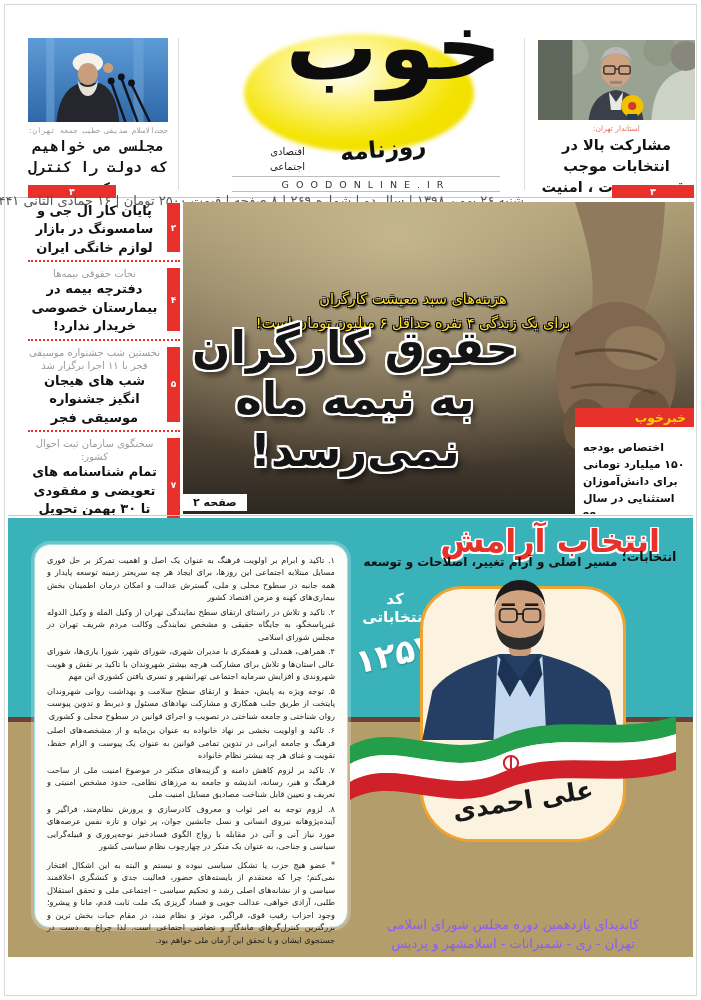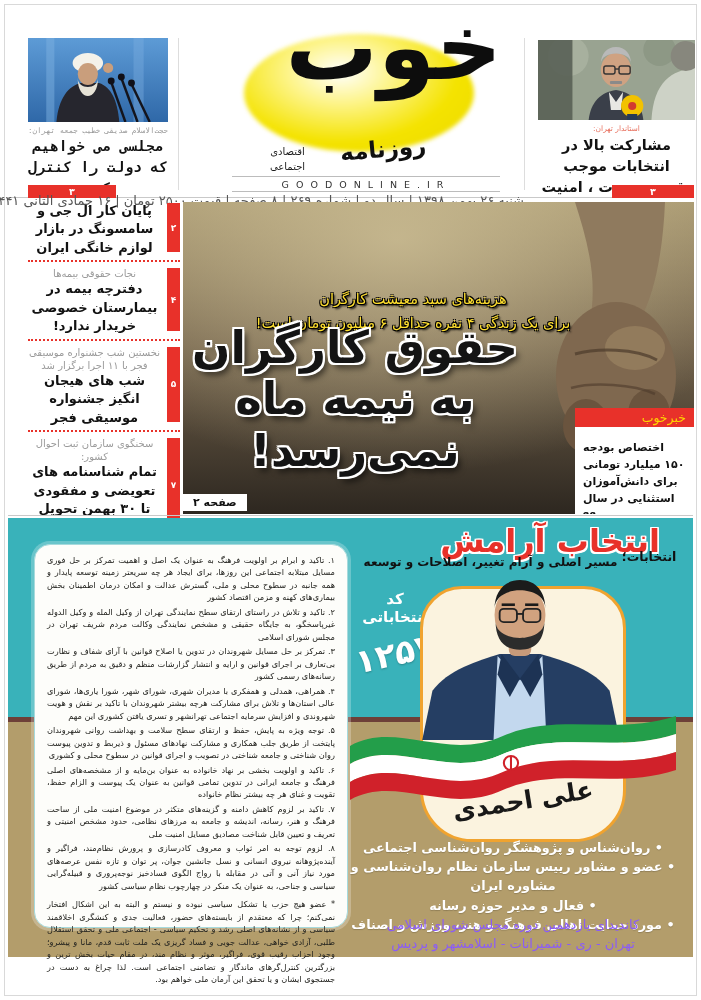--- a/index.html
+++ b/index.html
@@ -56,21 +56,21 @@
                font-weight:normal;font-size:14.5px;line-height:1.65;direction:rtl;
                text-shadow:1px 1px 0 #000,-1px -1px 0 #000,1px -1px 0 #000,-1px 1px 0 #000,2px 2px 2px #000;}
   .main-headline{position:absolute;left:4px;top:122px;width:336px;display:flex;flex-direction:column;
                gap:4px;text-align:center;direction:rtl;}
   .main-headline div{font-size:45px;font-weight:bold;color:#141414;line-height:1.05;
                text-shadow:2px 0 0 #fff,-2px 0 0 #fff,0 2px 0 #fff,0 -2px 0 #fff,
                            2px 2px 0 #fff,-2px -2px 0 #fff,2px -2px 0 #fff,-2px 2px 0 #fff,4px 5px 6px rgba(0,0,0,.6);}
   .page-ref{position:absolute;left:0;bottom:3px;background:#fff;color:#111;font-size:11px;
             font-weight:bold;padding:2px 10px;direction:rtl;}
   .good-news{position:absolute;right:0;top:206px;width:119px;background:#fff;}
-  .gn-head{background:#e8312a;color:#ffd400;font-weight:normal;font-size:12.5px;text-align:right;
+  .gn-head{background:#e8312a;color:#ffd400;font-weight:bold;font-size:12.5px;text-align:right;
            padding:2px 8px;direction:rtl;}
   .gn-body{font-size:11px;font-weight:bold;color:#111;text-align:left;padding:12px 8px 6px;
            line-height:1.55;direction:rtl;}
 
   
   .ad{position:absolute;left:8px;top:518px;width:685px;height:462px;}
   .ad-teal{position:absolute;left:0;right:0;top:0;height:199px;background:#39b2ba;}
   .ad-sep{position:absolute;left:0;right:0;top:199px;height:5px;background:#6e4038;}
   .ad-tan{position:absolute;left:0;right:0;top:204px;height:235px;background:#b39d6b;}
 
@@ -253,21 +253,20 @@
   <div class="hline" style="top:515px;"></div>
 
   <div class="ad">
     <div class="ad-teal"></div>
     <div class="ad-sep"></div>
     <div class="ad-tan"></div>
 
     <div class="manifesto">
       <p>۱. تاکید و ابرام بر اولویت فرهنگ به عنوان یک اصل و اهمیت تمرکز بر حل فوری مسایل مبتلابه اجتماعی این روزها، برای ایجاد هر چه سریعتر زمینه توسعه پایدار و همه جانبه در سطوح محلی و ملی، گسترش عدالت و امکان درمان اطمینان بخش بیماری‌های کهنه و مزمن اقتصاد کشور</p>
       <p>۲. تاکید و تلاش در راستای ارتقای سطح نمایندگی تهران از وکیل المله و وکیل الدوله غیرپاسخگو، به جایگاه حقیقی و مشخص نمایندگی وکالت مردم شریف تهران در مجلس شورای اسلامی</p>
-      <p>۳. تمرکز بر حل مسایل شهروندان در تدوین یا اصلاح قوانین با آرای شفاف و نظارت بی‌تعارف بر اجرای قوانین و ارایه و انتشار گزارشات منظم و دقیق به مردم از طریق رسانه‌های رسمی کشور</p>
       <p>۴. همراهی، همدلی و همفکری با مدیران شهری، شورای شهر، شورا یاری‌ها، شورای عالی استان‌ها و تلاش برای مشارکت هرچه بیشتر شهروندان با تاکید بر نقش و هویت شهروندی و افزایش سرمایه اجتماعی تهرانشهر و تسری یافتن کشوری این مهم</p>
       <p>۵. توجه ویژه به پایش، حفظ و ارتقای سطح سلامت و بهداشت روانی شهروندان پایتخت از طریق جلب همکاری و مشارکت نهادهای مسئول و ذیربط و تدوین پیوست روان شناختی و جامعه شناختی در تصویب و اجرای قوانین در سطوح محلی و کشوری</p>
       <p>۶. تاکید و اولویت بخشی بر نهاد خانواده به عنوان بن‌مایه و از مشخصه‌های اصلی فرهنگ و جامعه ایرانی در تدوین تمامی قوانین به عنوان یک پیوست و الزام حفظ، تقویت و غنای هر چه بیشتر نظام خانواده</p>
       <p>۷. تاکید بر لزوم کاهش دامنه و گزینه‌های متکثر در موضوع امنیت ملی از ساحت فرهنگ و هنر، رسانه، اندیشه و جامعه به مرزهای نظامی، حدود مشخص امنیتی و تعریف و تعیین قابل شناخت مصادیق مسایل امنیت ملی</p>
       <p>۸. لزوم توجه به امر ثواب و معروف کادرسازی و پرورش نظام‌مند، فراگیر و آینده‌پژوهانه نیروی انسانی و نسل جانشین جوان، پر توان و تازه نفس عرصه‌های مورد نیاز آنی و آتی در مقابله با رواج الگوی فسادخیز نوجه‌پروری و قبیله‌گرایی سیاسی و جناحی، به عنوان یک منکر در چهارچوب نظام سیاسی کشور</p>
       <p class="star">* عضو هیچ حزب یا تشکل سیاسی نبوده و نیستم و البته به این اشکال افتخار نمی‌کنم؛ چرا که معتقدم از بایسته‌های حضور، فعالیت جدی و کنشگری اخلاقمند سیاسی و از نشانه‌های اصلی رشد و تحکیم سیاسی - اجتماعی ملی و تحقق استقلال طلبی، آزادی خواهی، عدالت جویی و فساد گریزی یک ملت ثابت قدم، مانا و پیشرو؛ وجود احزاب رقیب قوی، فراگیر، موثر و نظام مند، در مقام حیات بخش ترین و بزرگترین کنترل‌گرهای ماندگار و تضامنی اجتماعی است. لذا چراغ به دست در جستجوی ایشان و یا تحقق این آرمان ملی خواهم بود.</p>
     </div>
 
     <div class="slogan-title">انتخاب آرامش</div>
     <div class="slogan-sub">
@@ -302,24 +301,18 @@
       </defs>
       <use href="#stripe" fill="#239e4a"></use>
       <use href="#stripe" y="18" fill="#ffffff"></use>
       <use href="#stripe" y="36" fill="#d0212a"></use>
       <circle cx="158" cy="51" r="7" fill="none" stroke="#d0212a" stroke-width="2"></circle>
       <line x1="158" y1="44" x2="158" y2="58" stroke="#d0212a" stroke-width="2"></line>
     </svg>
 
     <div class="cand-name">علی احمدی</div>
 
-    <div class="bullets">
-      <div>• روان‌شناس و پژوهشگر روان‌شناسی اجتماعی</div>
-      <div>• عضو و مشاور رییس سازمان نظام روان‌شناسی و مشاوره ایران</div>
-      <div>• فعال و مدیر حوزه رسانه</div>
-      <div>• مورد حمایت اهالی فرهنگ و هنر، ورزش و اصناف</div>
-    </div>
     <div class="candidacy">
       <div>کاندیدای یازدهمین دوره مجلس شورای اسلامی</div>
       <div>تهران - ری - شمیرانات - اسلامشهر و پردیس</div>
     </div>
   </div>
 </div>
 
 </body></html>

